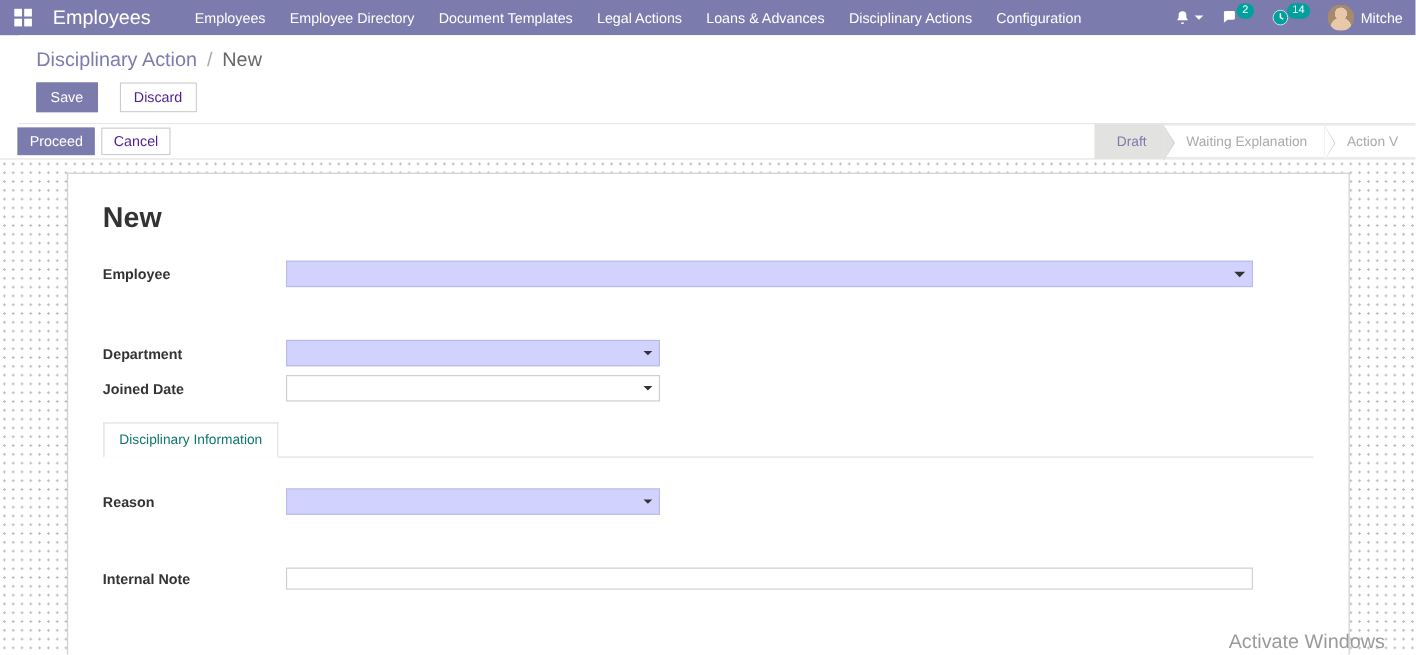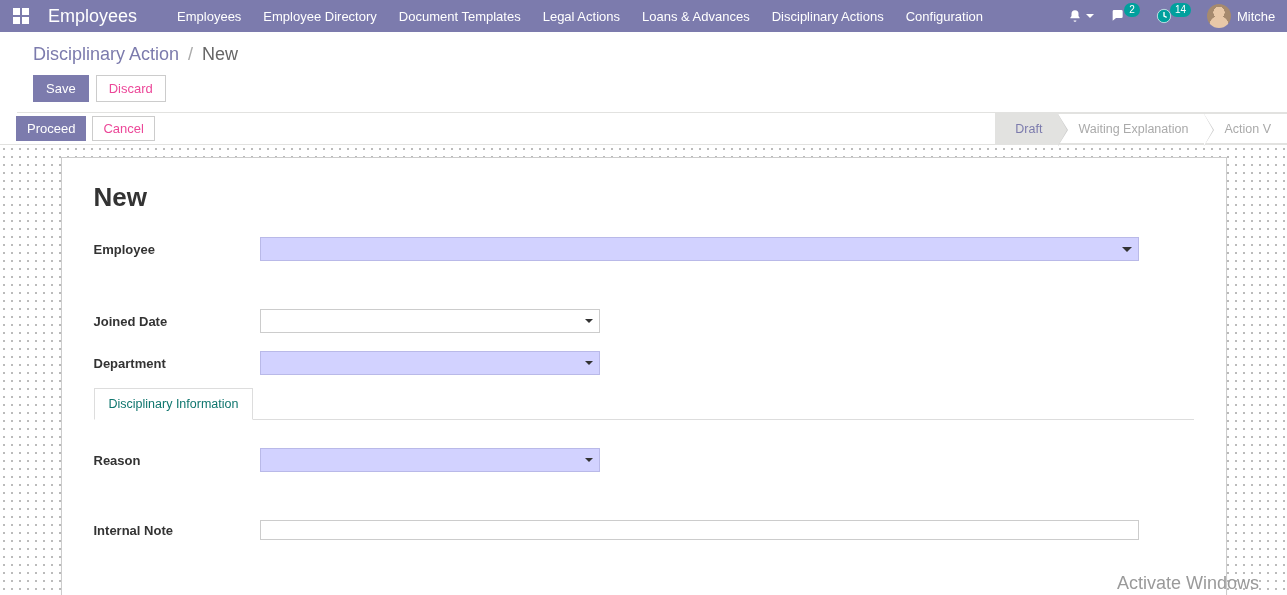--- a/index.html
+++ b/index.html
@@ -24,22 +24,22 @@
   .clock svg { width:16px; height:16px; fill:#00a09d; stroke:#fff; }
   .avatar { width:24px; height:24px; border-radius:50%; background:#a68a6e; background-image: radial-gradient(circle at 50% 35%, #e8c8a8 0 28%, transparent 29%), radial-gradient(circle at 50% 90%, #e8c8a8 0 38%, transparent 40%); }
   .user { display:flex; align-items:center; gap:6px; overflow:hidden; }
   .username { max-width:38px; overflow:hidden; white-space:nowrap; }
 
   
   .control-panel { background:#fff; padding: 12px 16px 10px 16px; border-bottom:1px solid #e2e2e0;margin-left:17px; }
   .breadcrumb { font-size:18px; color:#7c7bad; margin-bottom:10px; }
   .breadcrumb .sep { color:#aaa; margin:0 4px; }
   .breadcrumb .current { color:#666; }
-  .btn-row { display:flex; gap:7px; }
-  .btn { border:1px solid #ccc; background:#fff; padding:5px 12px; font-size:13px; cursor:pointer; color:#ec4899; }
+  .btn-row { display:flex; gap:20px; }
+  .btn { border:1px solid #ccc; background:#fff; padding:5px 12px; font-size:13px; cursor:pointer; color:#4c1d95; }
   .btn.primary { background:#7c7bad; border-color:#7c7bad; color:#fff; }
 
   
   .action-bar { display:flex; align-items:stretch; border-bottom:1px solid #e2e2e0; background:#fff; height:32px; }
   .action-left { display:flex; align-items:center; padding-left:16px; gap:6px; }
   .action-left .btn { padding:4px 10px; }
   .statusbar { margin-left:auto; display:flex; height:100%; }
   .statusbar .stage { position:relative; display:flex; align-items:center; padding:0 16px 0 20px; background:#fff; color:#aaa; font-size:12.5px; border-top:1px solid #e2e2e0; border-bottom:1px solid #e2e2e0; white-space:nowrap; }
   .statusbar .stage.active { background:#e2e2e0; color:#7c7bad; font-weight:500; }
   .statusbar .stage::after { content:""; position:absolute; right:-9px; top:0; width:0; height:0; border-top:16px solid transparent; border-bottom:16px solid transparent; border-left:9px solid #fff; z-index:2; }
@@ -158,34 +158,34 @@
       <div class="field full">
         <div class="input-like req">
           <span></span>
           <span class="input-caret"></span>
         </div>
       </div>
     </div>
 
     <div class="spacer"></div>
 
+    <div class="form-row tight">
+      <div class="form-label">Department</div>
+      <div class="field half">
+        <div class="input-like req">
+          <span></span>
+          <span class="input-caret small"></span>
+        </div>
+      </div>
+    </div>
+
     <div class="form-row">
       <div class="form-label">Joined Date</div>
       <div class="field half">
         <div class="input-like">
-          <span></span>
-          <span class="input-caret small"></span>
-        </div>
-      </div>
-    </div>
-
-    <div class="form-row tight">
-      <div class="form-label">Department</div>
-      <div class="field half">
-        <div class="input-like req">
           <span></span>
           <span class="input-caret small"></span>
         </div>
       </div>
     </div>
 
     <div class="tabs-wrap">
       <div class="tab">Disciplinary Information</div>
     </div>
 

